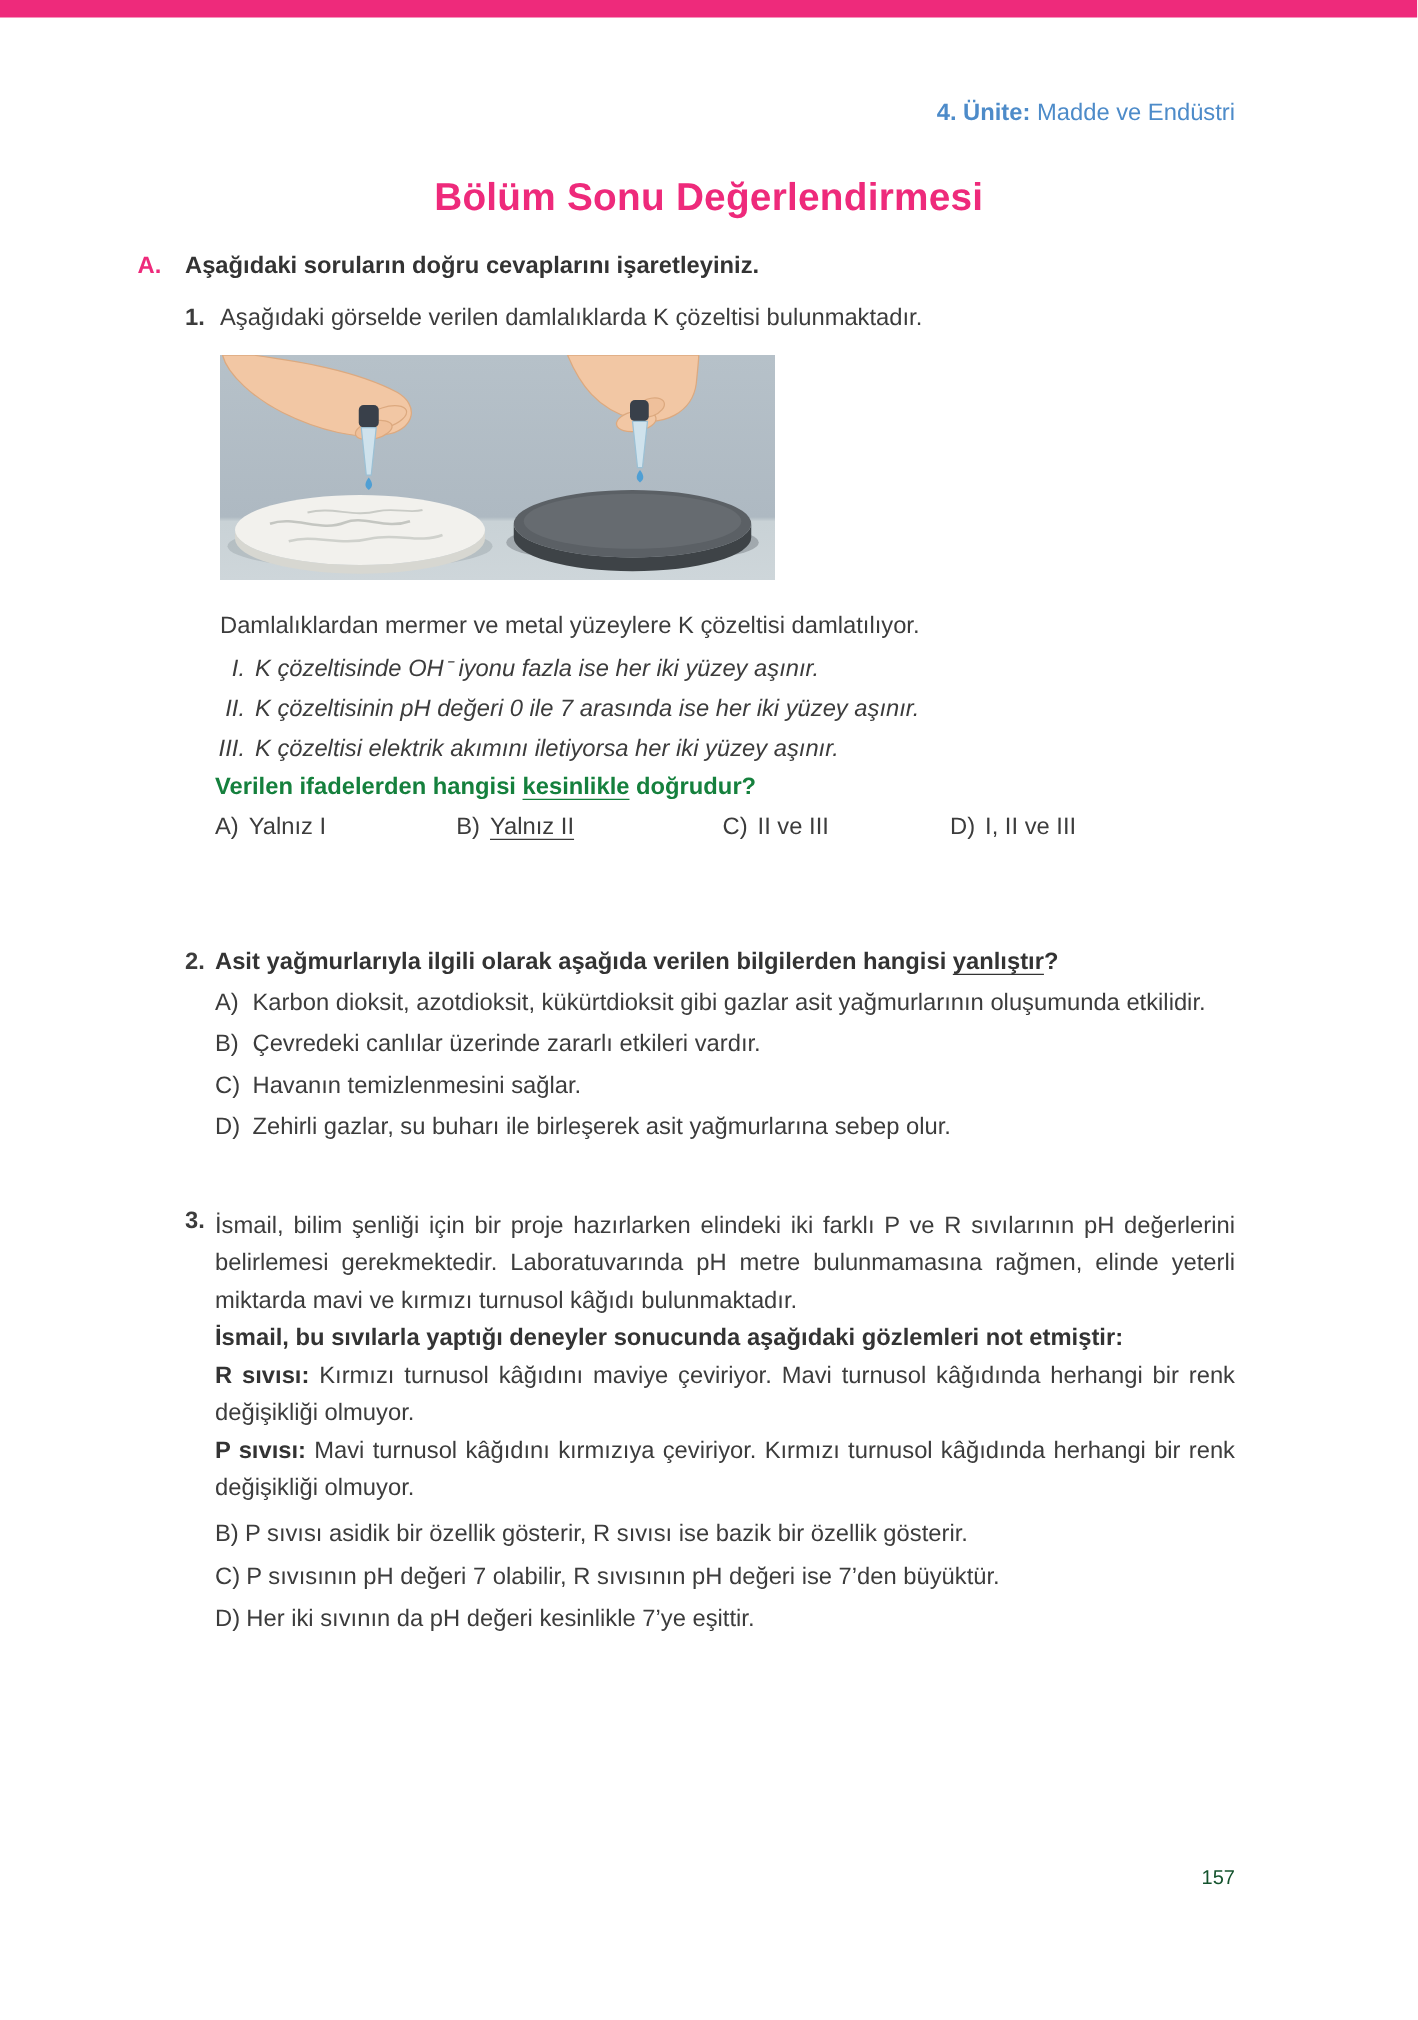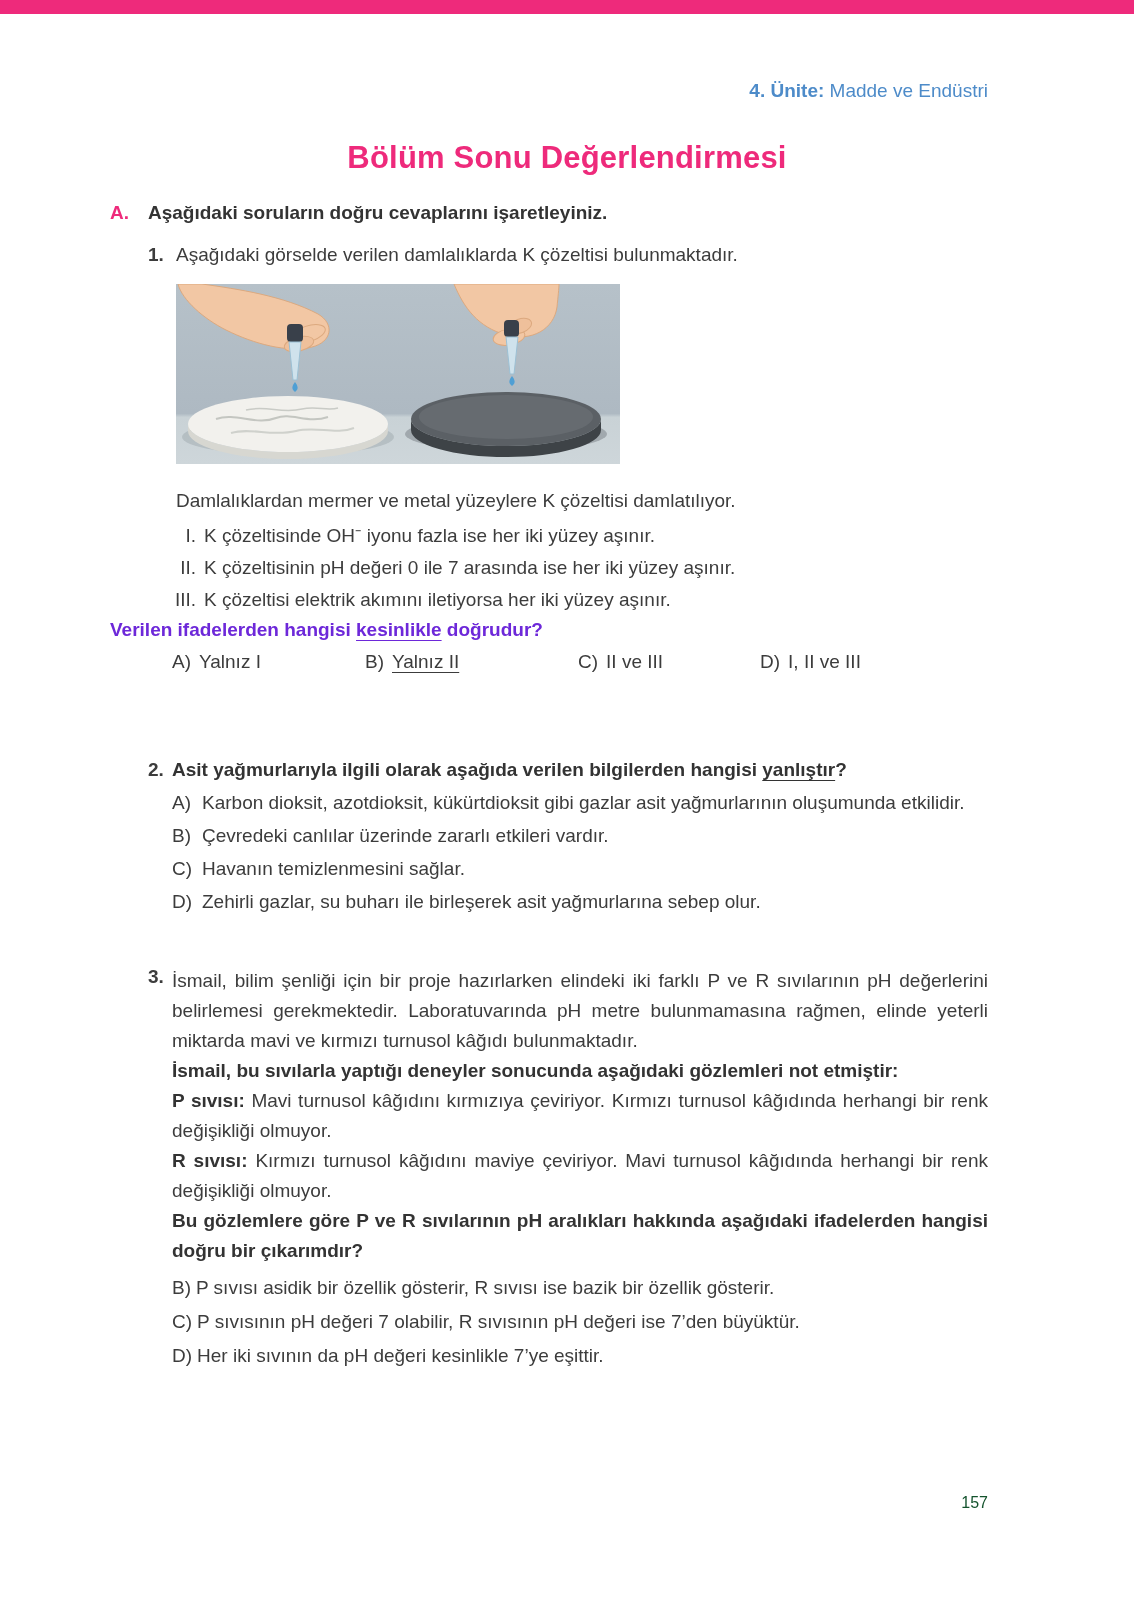--- a/index.html
+++ b/index.html
@@ -23,25 +23,25 @@
 
   .q-line { margin-top:20px; line-height:22px; }
   .qnum { font-weight:bold; display:inline-block; }
   .q1 .qnum { margin-left:38px; width:28px; }
 
   .illustration { display:block; margin:18px 0 0 66px; }
 
   .caption { margin-left:66px; line-height:30px; }
   .caption-first { margin-top:22px; }
 
-  .roman-list { margin-top:4px; }
+  .roman-list { margin-top:4px;font-style:italic; }
   .roman-item { padding-left:58px; line-height:32px; }
   .roman { display:inline-block; width:28px; text-align:right; margin-right:8px; }
 
-  .stem { margin-top:2px; line-height:24px; font-weight:bold; color:#6d28d9; }
+  .stem { margin-left:62px; margin-top:2px; line-height:24px; font-weight:bold; color:#15803d; }
   .ul { text-decoration:underline; text-underline-offset:4px; }
 
   .q1-options { position:relative; height:24px; margin-top:8px; line-height:24px; }
   .q1-options .opt { position:absolute; top:0; white-space:nowrap; }
   .q1-options .opt-a { left:62px; }
   .q1-options .opt-b { left:255px; }
   .q1-options .opt-c { left:468px; }
   .q1-options .opt-d { left:650px; }
   .q1-options .opt-label { margin-right:8px; }
 
@@ -159,23 +159,22 @@
         <p class="opt-line"><span class="opt-label">B)</span><span>Çevredeki canlılar üzerinde zararlı etkileri vardır.</span></p>
         <p class="opt-line"><span class="opt-label">C)</span><span>Havanın temizlenmesini sağlar.</span></p>
         <p class="opt-line"><span class="opt-label">D)</span><span>Zehirli gazlar, su buharı ile birleşerek asit yağmurlarına sebep olur.</span></p>
       </div>
     </div>
 
     <div class="q3">
       <span class="qnum">3.</span>
       <p class="just">İsmail, bilim şenliği için bir proje hazırlarken elindeki iki farklı P ve R sıvılarının pH değerlerini belirlemesi gerekmektedir. Laboratuvarında pH metre bulunmamasına rağmen, elinde yeterli miktarda mavi ve kırmızı turnusol kâğıdı bulunmaktadır.</p>
       <p class="bold">İsmail, bu sıvılarla yaptığı deneyler sonucunda aşağıdaki gözlemleri not etmiştir:</p>
+      <p class="just"><span class="bold">R sıvısı:</span><span> Kırmızı turnusol kâğıdını maviye çeviriyor. Mavi turnusol kâğıdında herhangi bir renk değişikliği olmuyor.</span></p>
       <p class="just"><span class="bold">P sıvısı:</span><span> Mavi turnusol kâğıdını kırmızıya çeviriyor. Kırmızı turnusol kâğıdında herhangi bir renk değişikliği olmuyor.</span></p>
-      <p class="just"><span class="bold">R sıvısı:</span><span> Kırmızı turnusol kâğıdını maviye çeviriyor. Mavi turnusol kâğıdında herhangi bir renk değişikliği olmuyor.</span></p>
-      <p class="bold just">Bu gözlemlere göre P ve R sıvılarının pH aralıkları hakkında aşağıdaki ifadelerden hangisi doğru bir çıkarımdır?</p>
       <div class="q3-opts">
         <p class="opt-line"><span class="opt-label">B)</span><span>P sıvısı asidik bir özellik gösterir, R sıvısı ise bazik bir özellik gösterir.</span></p>
         <p class="opt-line"><span class="opt-label">C)</span><span>P sıvısının pH değeri 7 olabilir, R sıvısının pH değeri ise 7’den büyüktür.</span></p>
         <p class="opt-line"><span class="opt-label">D)</span><span>Her iki sıvının da pH değeri kesinlikle 7’ye eşittir.</span></p>
       </div>
     </div>
 
   </div>
 
   <div class="page-number">157</div>

